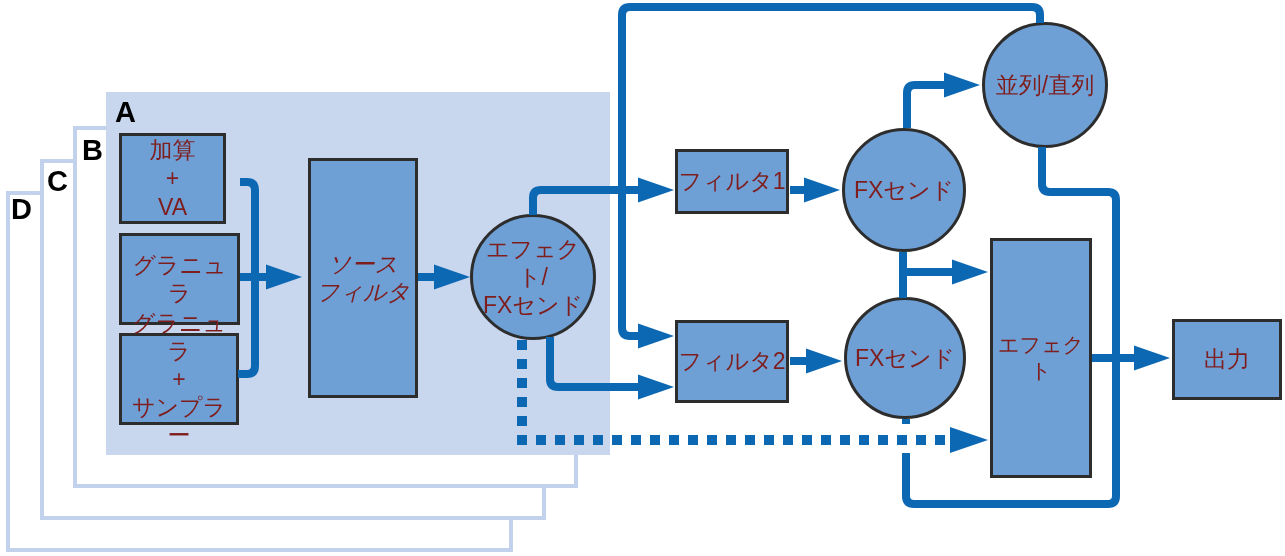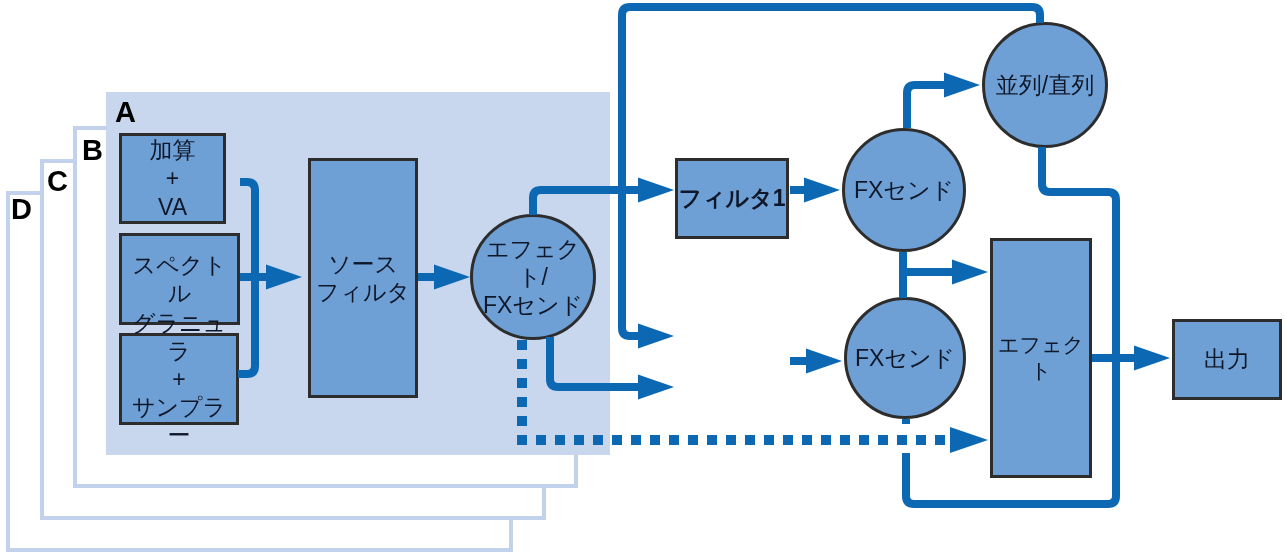--- a/index.html
+++ b/index.html
@@ -12,21 +12,21 @@
   }
   .panel{position:absolute;box-sizing:border-box;}
   .panel-ghost{background:#ffffff;border:4px solid #c3d2ec;}
   .panel-main{background:#c8d6ee;}
   .layer-label{
     position:absolute;
     font-size:29px;font-weight:bold;color:#000000;line-height:1;
   }
   .node{
     position:absolute;box-sizing:border-box;
-    background:#6ea0d5;border:3px solid #2d2d2d;color:#0f172a;
+    background:#6ea0d5;border:3px solid #2d2d2d;color:#7f1d1d;
     display:flex;align-items:center;justify-content:center;
     text-align:center;white-space:pre-line;
     font-size:23px;line-height:1.22;
   }
   .node.circle{border-radius:50%;}
   .node.small-text{font-size:21px;}
   svg.wires{
     position:absolute;left:0;top:0;
     pointer-events:none;
   }
@@ -45,27 +45,28 @@
   <div class="panel panel-main" style="left:106px;top:92px;width:504px;height:363px;"></div>
 
   <div class="layer-label" style="left:115px;top:98px;">A</div>
   <div class="layer-label" style="left:82px;top:136px;">B</div>
   <div class="layer-label" style="left:47px;top:167px;">C</div>
   <div class="layer-label" style="left:11px;top:195px;">D</div>
 
   <div class="node" style="left:119px;top:133px;width:107px;height:91px;">加算
 +
 VA</div>
-  <div class="node" style="left:119px;top:233px;width:121px;height:92px;">スペクトル</div>
+  <div class="node" style="left:119px;top:233px;width:121px;height:92px;">グラニュラ</div>
   <div class="node" style="left:119px;top:333px;width:120px;height:92px;">グラニュラ
 +
 サンプラー</div>
-  <div class="node" style="left:308px;top:158px;width:110px;height:240px;">ソース
+  <div class="node" style="left:308px;top:158px;width:110px;height:240px;font-style:italic;">ソース
 フィルタ</div>
-  <div class="node" style="left:675px;top:158px;width:114px;height:81px;font-weight:bold;">フィルタ1</div>
+  <div class="node" style="left:675px;top:149px;width:114px;height:65px;">フィルタ1</div>
+  <div class="node" style="left:675px;top:320px;width:114px;height:83px;">フィルタ2</div>
   <div class="node small-text" style="left:990px;top:238px;width:102px;height:240px;">エフェクト</div>
   <div class="node" style="left:1172px;top:319px;width:110px;height:81px;">出力</div>
 
   <div class="node circle" style="left:470px;top:214px;width:126px;height:126px;">エフェクト/
 FXセンド</div>
   <div class="node circle" style="left:842px;top:128px;width:124px;height:124px;">FXセンド</div>
   <div class="node circle" style="left:844px;top:297px;width:122px;height:122px;">FXセンド</div>
   <div class="node circle" style="left:982px;top:22px;width:126px;height:126px;">並列/直列</div>
 
   <svg class="wires" width="1285" height="556" viewBox="0 0 1285 556">

